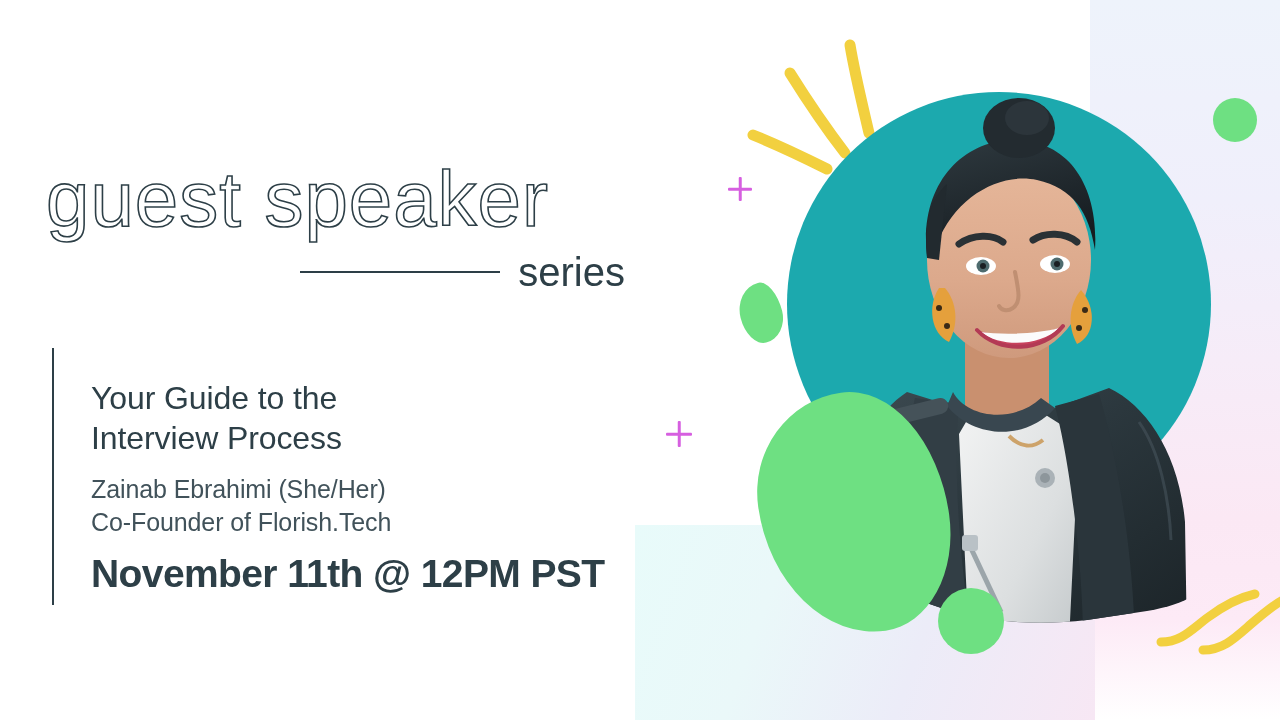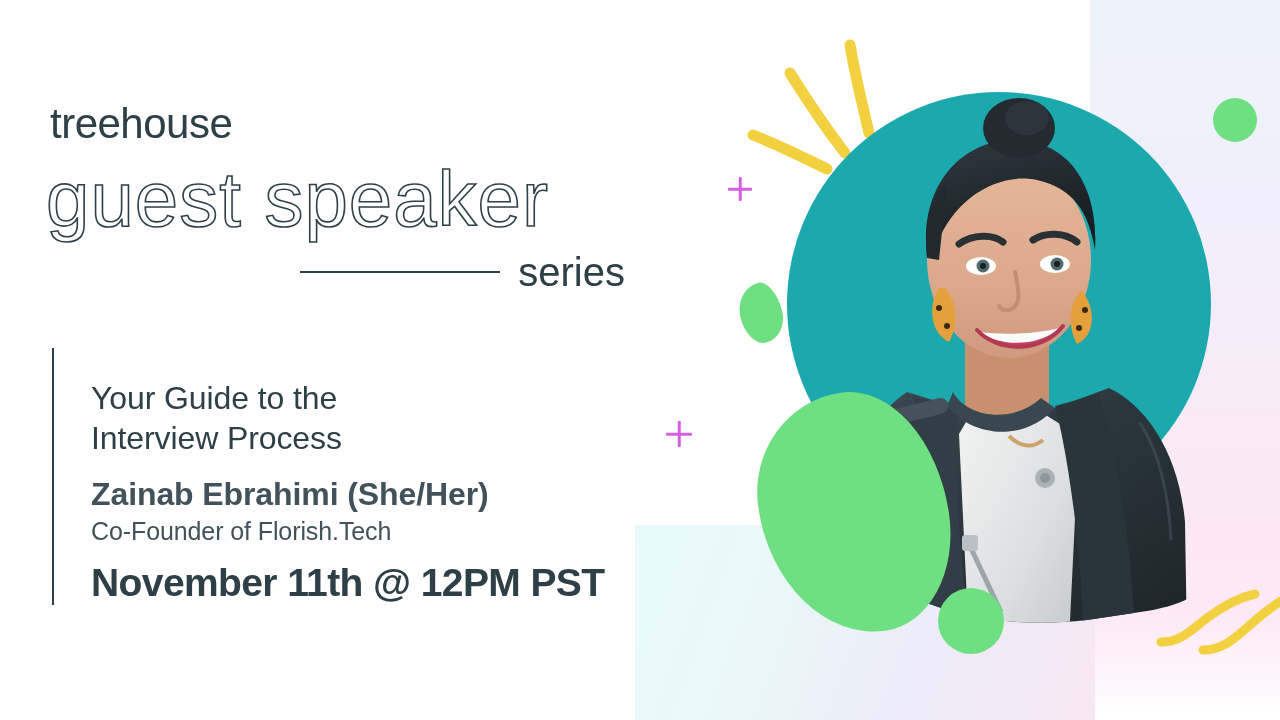--- a/index.html
+++ b/index.html
@@ -179,22 +179,22 @@
   #talk-title {
     font-size: 32px;
     font-weight: 400;
     line-height: 1.26;
     color: #2d3f47;
     letter-spacing: -0.1px;
     white-space: pre-line;
   }
   #speaker-name {
     margin-top: 14px;
-    font-size: 32px;
-    font-weight: 700;
+    font-size: 25px;
+    font-weight: 400;
     line-height: 1.32;
     color: #41525a;
     letter-spacing: -0.1px;
   }
   #speaker-role {
     font-size: 25px;
     font-weight: 400;
     line-height: 1.32;
     color: #41525a;
     letter-spacing: -0.1px;
@@ -315,21 +315,20 @@
       <circle cx="292" cy="236" r="3" fill="#3a2a16"></circle>
 
       <path d="M222 344 C 234 356, 246 356, 256 348" stroke="#cda36a" stroke-width="4" fill="none"></path>
     </svg>
   </div>
 
   <div class="blob" id="blob-big"></div>
   <div class="blob" id="blob-bottom-round"></div>
   <div class="blob" id="blob-top-right"></div>
 
-  <div id="brand">treehouse</div>
 
   <div id="headline-outline">guest speaker</div>
 
   <div id="series-row">
     <div id="series-rule"></div>
     <div id="series-word">series</div>
   </div>
 
   <div id="detail-rule"></div>
 

